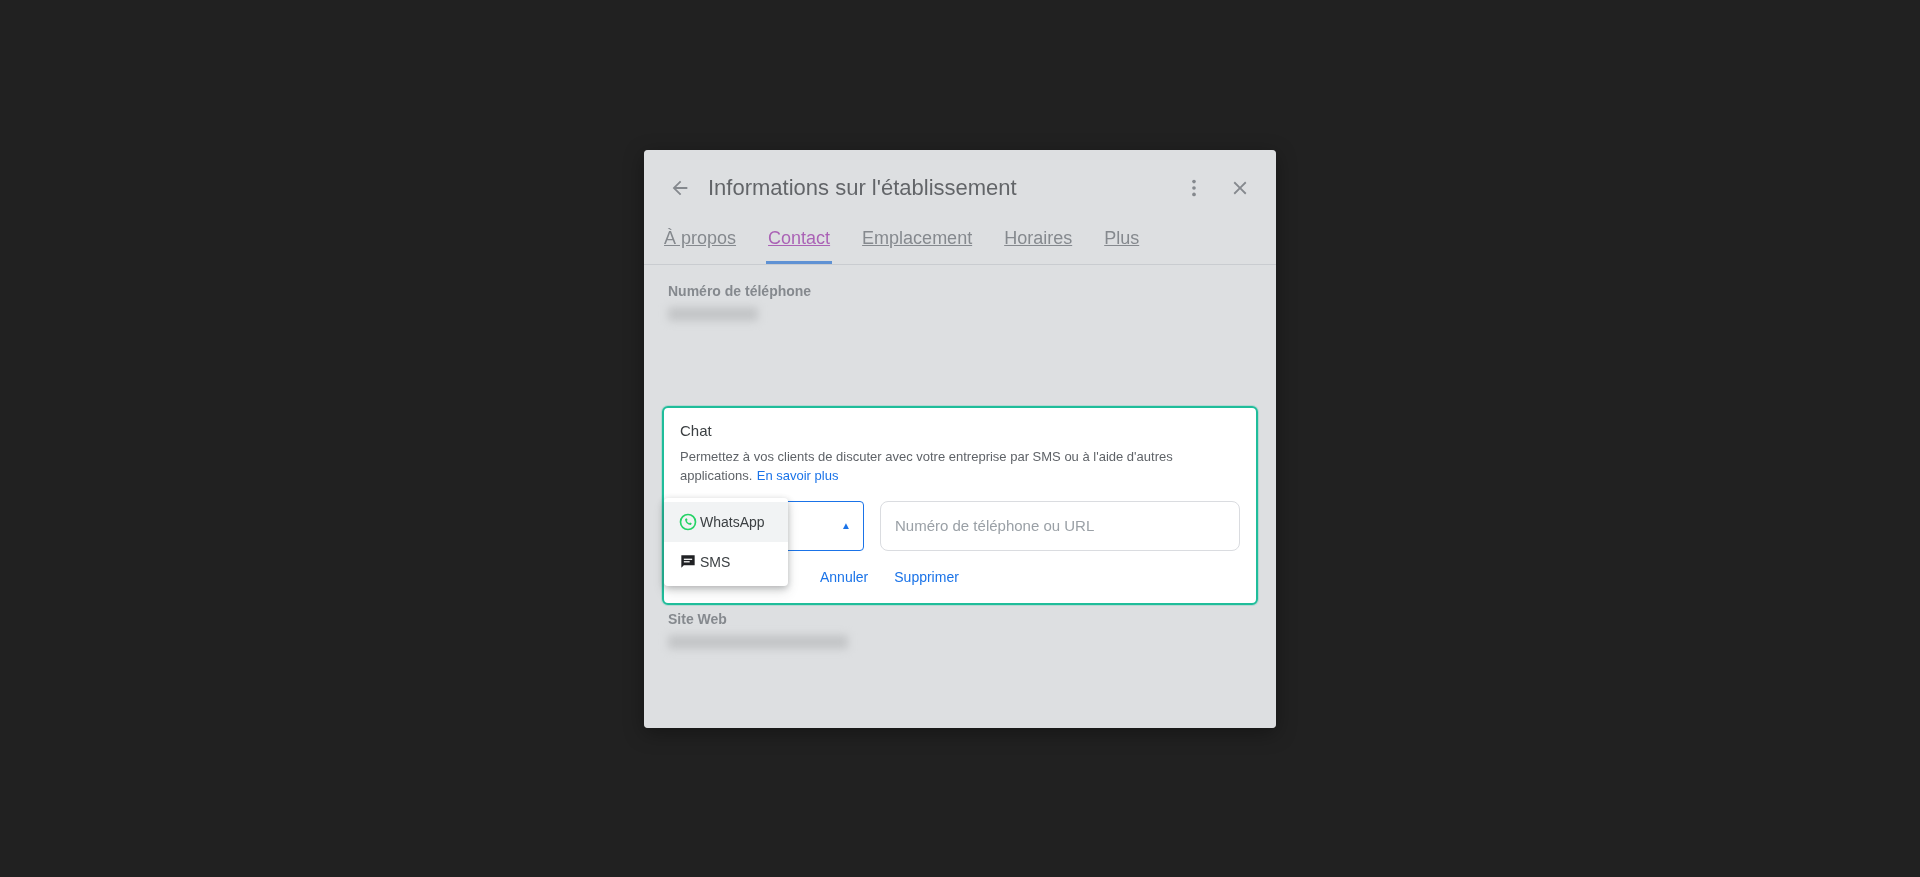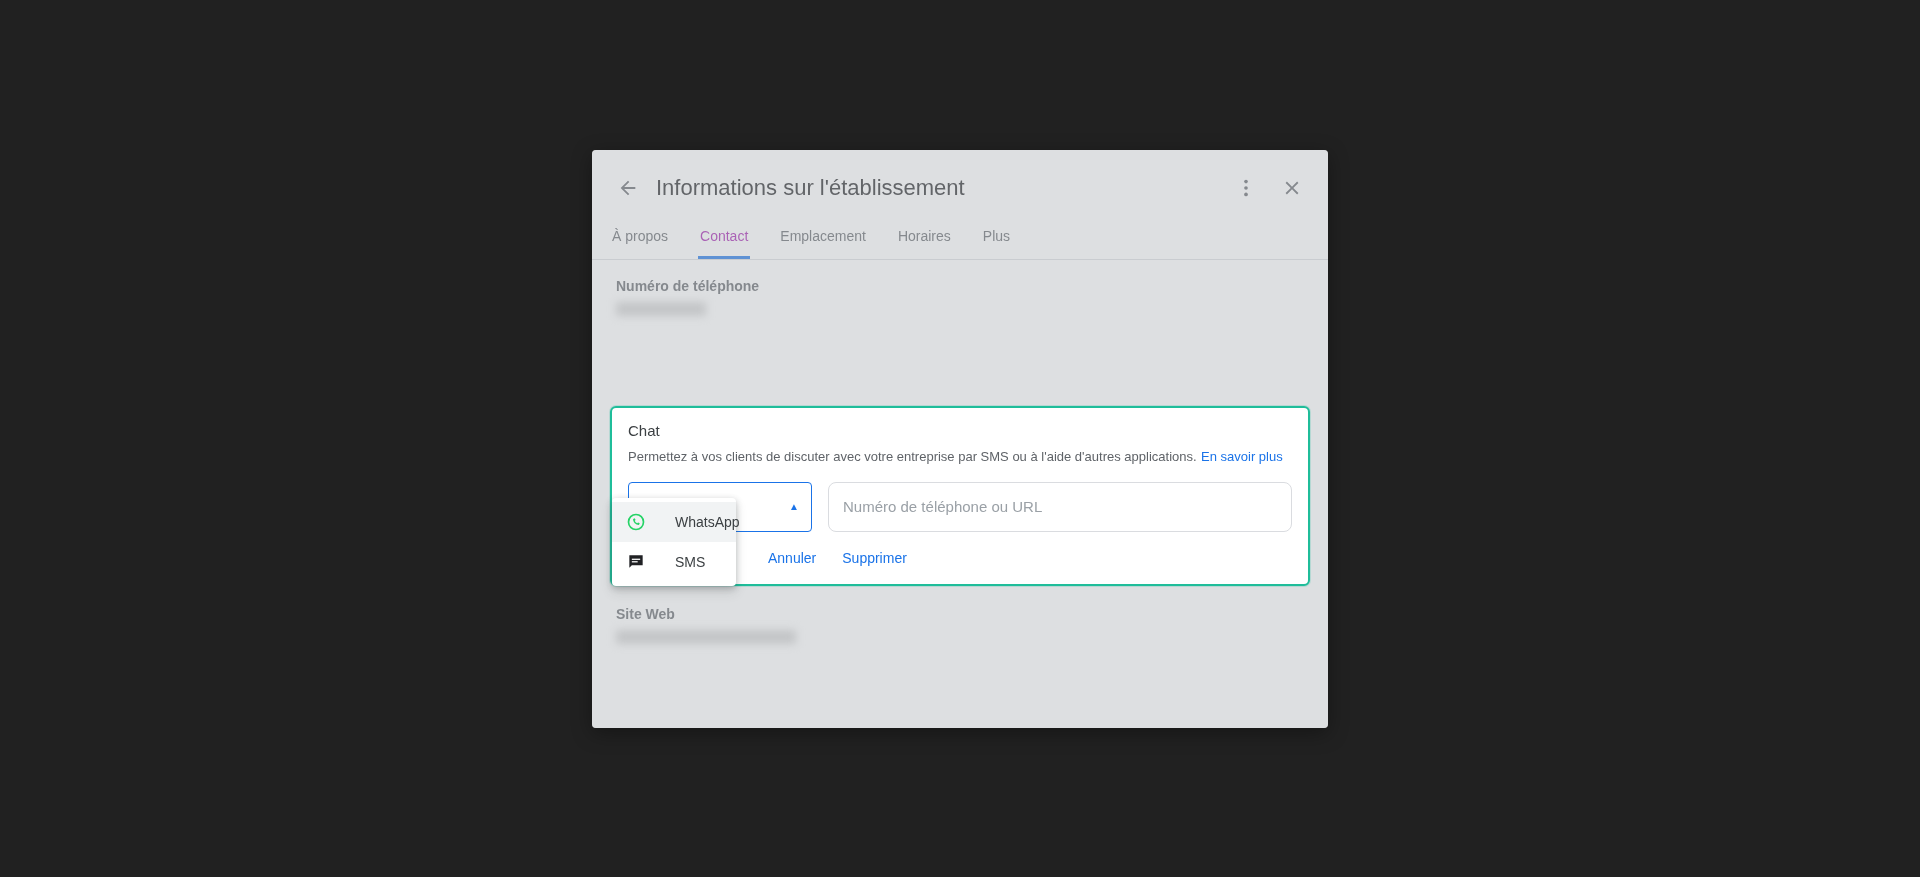--- a/index.html
+++ b/index.html
@@ -6,21 +6,21 @@
   body {
     background: #212121;
     font-family: Arial, "Helvetica Neue", Helvetica, sans-serif;
     width: 1920px;
     height: 877px;
     display: flex;
     align-items: center;
     justify-content: center;
     color: #3c4043;
   }
-  .panel-wrapper { position: relative; width: 736px; height: 578px; }
+  .panel-wrapper { position: relative; width: 632px; height: 578px; }
   .panel {
     width: 100%; height: 100%;
     background: #fff;
     border-radius: 4px;
     overflow: hidden;
     box-shadow: 0 5px 20px rgba(0,0,0,.35);
     position: relative;
   }
   .overlay {
     position:absolute; inset:0;
@@ -28,21 +28,21 @@
     pointer-events:none;
     z-index: 40;
   }
   .hdr {
     display:flex; align-items:center; padding:20px 18px 10px 18px;
   }
   .icon-btn { width:36px; height:36px; display:flex; align-items:center; justify-content:center; border-radius:50%; cursor:pointer; }
   .hdr-title { font-size:22px; margin-left:10px; flex:1; color:#202124; }
   .hdr-right { display:flex; gap:10px; }
   .tabs { display:flex; gap:28px; padding:0 18px; border-bottom:1px solid #dadce0; }
-  .tab { padding:12px 2px; font-size:14px; color:#5f6368; cursor:pointer; border-bottom:3px solid transparent; }
+  .tab { padding:12px 2px; font-size:18px; color:#5f6368; cursor:pointer; border-bottom:3px solid transparent;text-decoration:underline; }
   .tab.active { color:#a21caf; border-bottom-color:#1a73e8; font-weight:500; }
   .content { padding:18px 24px; }
   .sec-title { font-size:17px; color:#202124; margin-bottom:18px; }
   .field-label { font-size:14px; color:#5f6368; margin-bottom:8px;font-weight:bold; }
   .blurred { filter: blur(4px); background:#d0d0d0; height:14px; width:90px; border-radius:2px; margin-bottom:20px; }
   .blurred.wide { width:180px; }
   .sec2 { margin-top: 290px; }
   .chat-card {
     position:absolute;
     left:18px; right:18px; top:240px;
@@ -69,21 +69,21 @@
   }
   .text-input::placeholder { color:#9aa0a6; }
   .actions { display:flex; gap:26px; margin-top:18px; padding-left:140px; }
   .act-btn { color:#1a73e8; font-size:14px; cursor:pointer; }
   .menu {
     position:absolute; top:90px; left:0;
     width:124px; background:#fff; border-radius:4px;
     box-shadow: 0 2px 6px rgba(60,64,67,.3), 0 6px 12px rgba(60,64,67,.15);
     padding:4px 0;
   }
-  .menu-item { display:flex; align-items:center; gap:29px; padding:10px 14px; font-size:14px; cursor:pointer; }
+  .menu-item { display:flex; align-items:center; gap:2px; padding:10px 14px; font-size:14px; cursor:pointer; }
   .menu-item.hover { background:#f1f3f4; }
   .mi-icon { width:20px; height:20px; display:flex; align-items:center; justify-content:center; }
   svg { display:block; }
 </style>
 </head>
 <body>
 
 <div class="panel-wrapper">
   <div class="panel">
 

